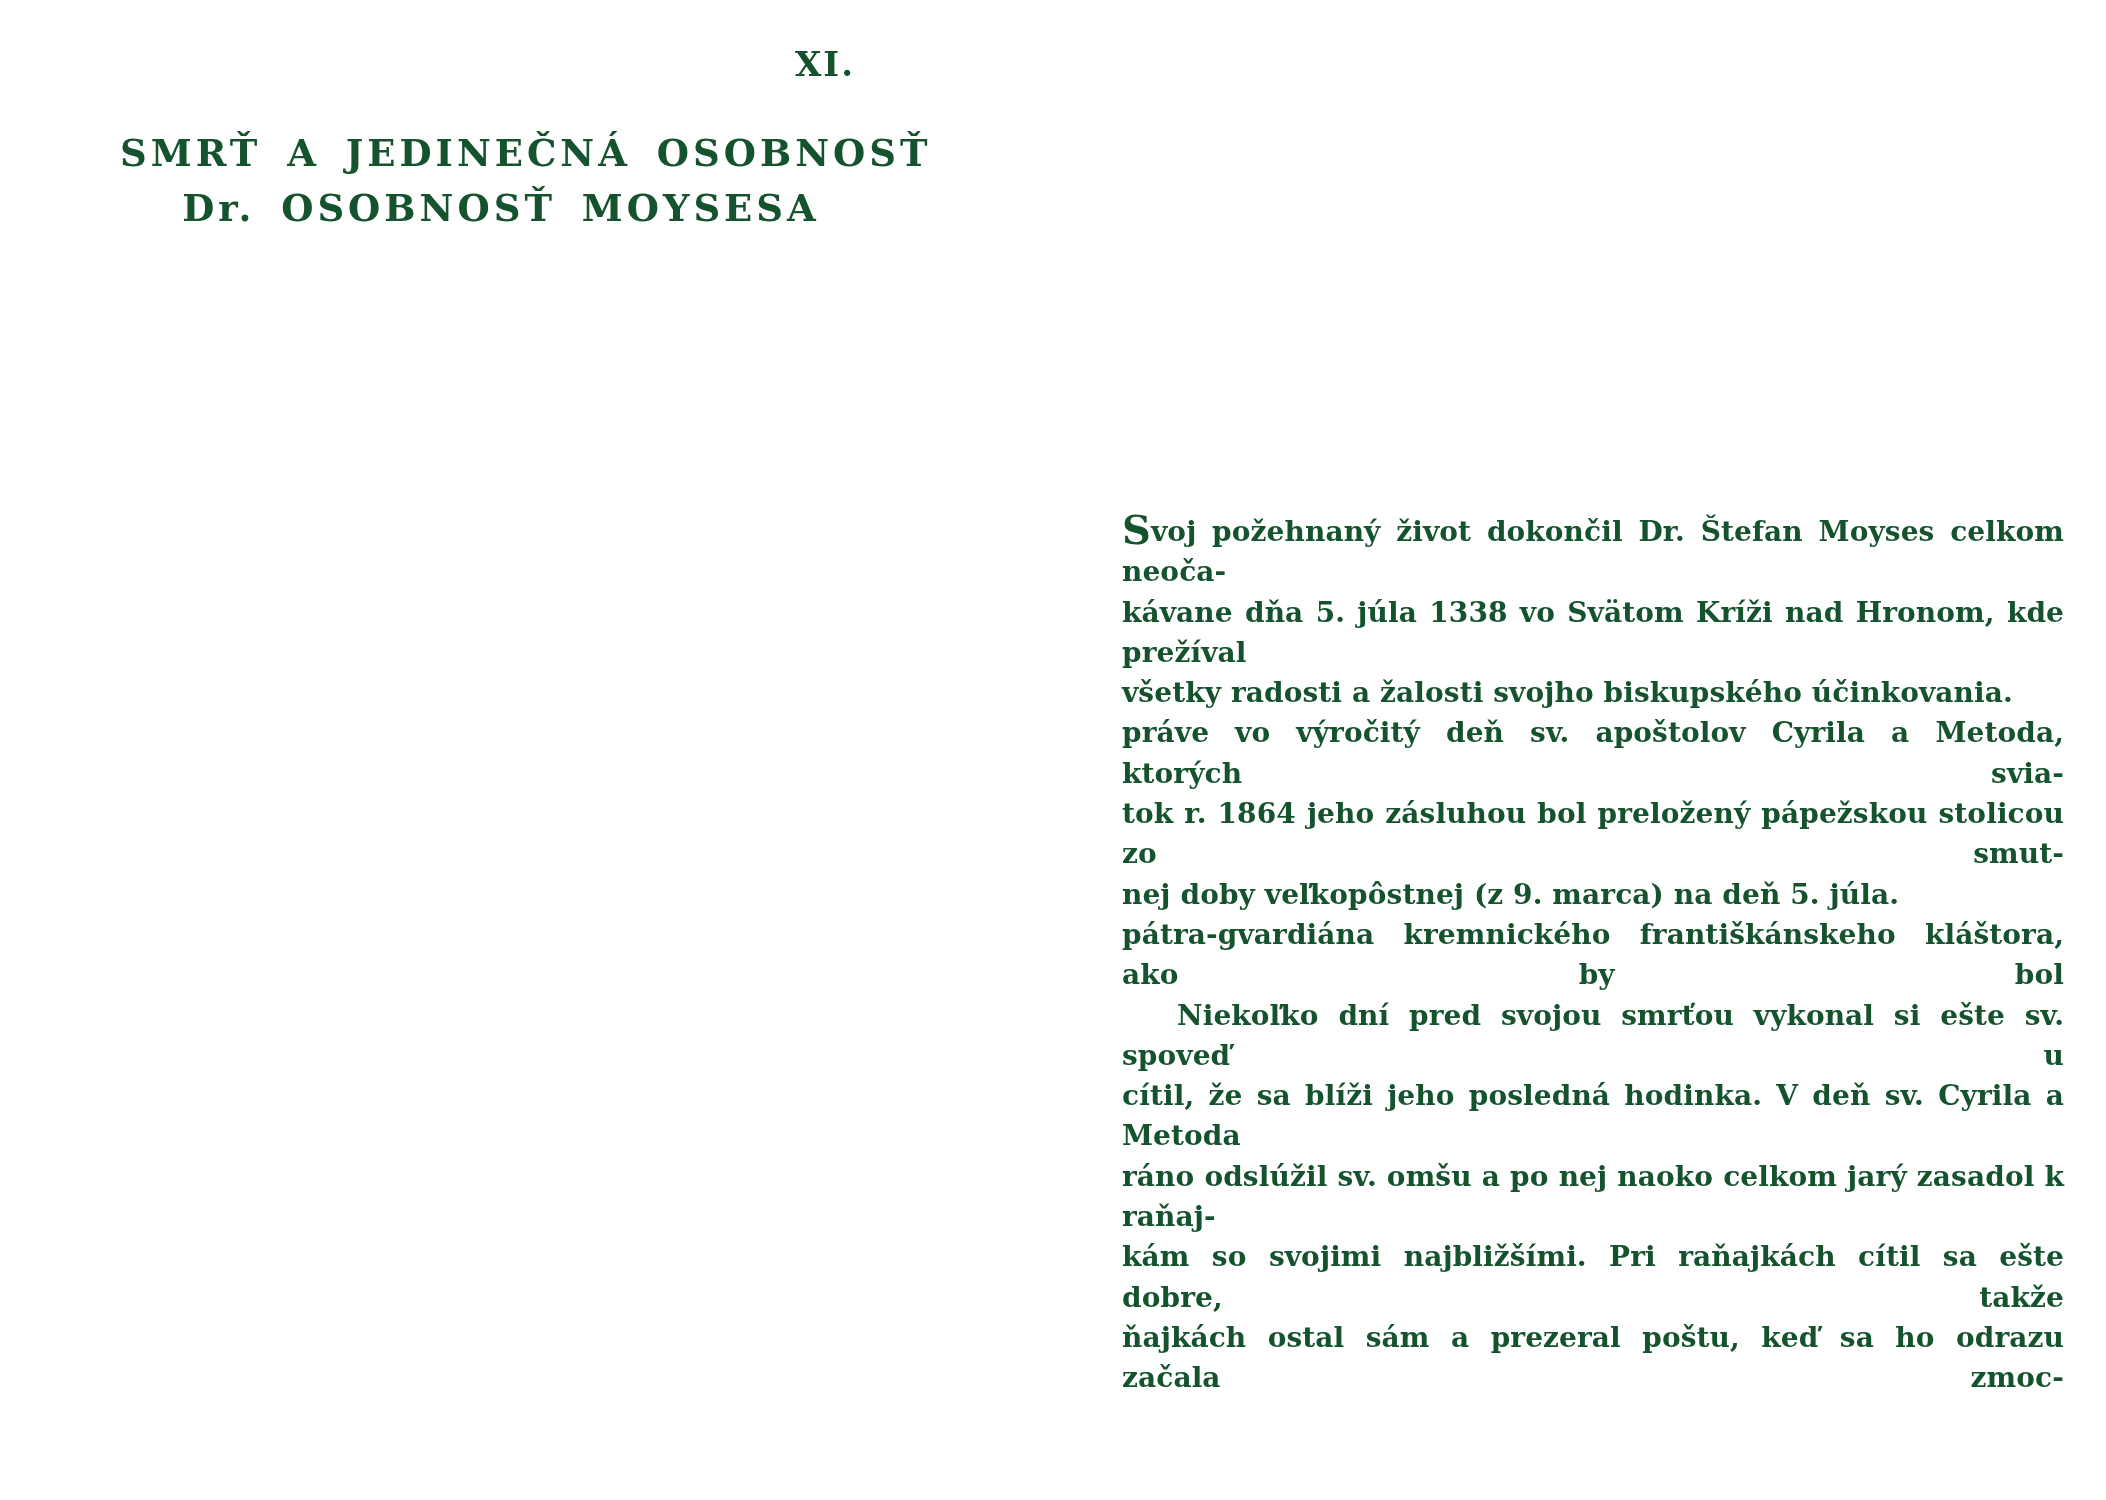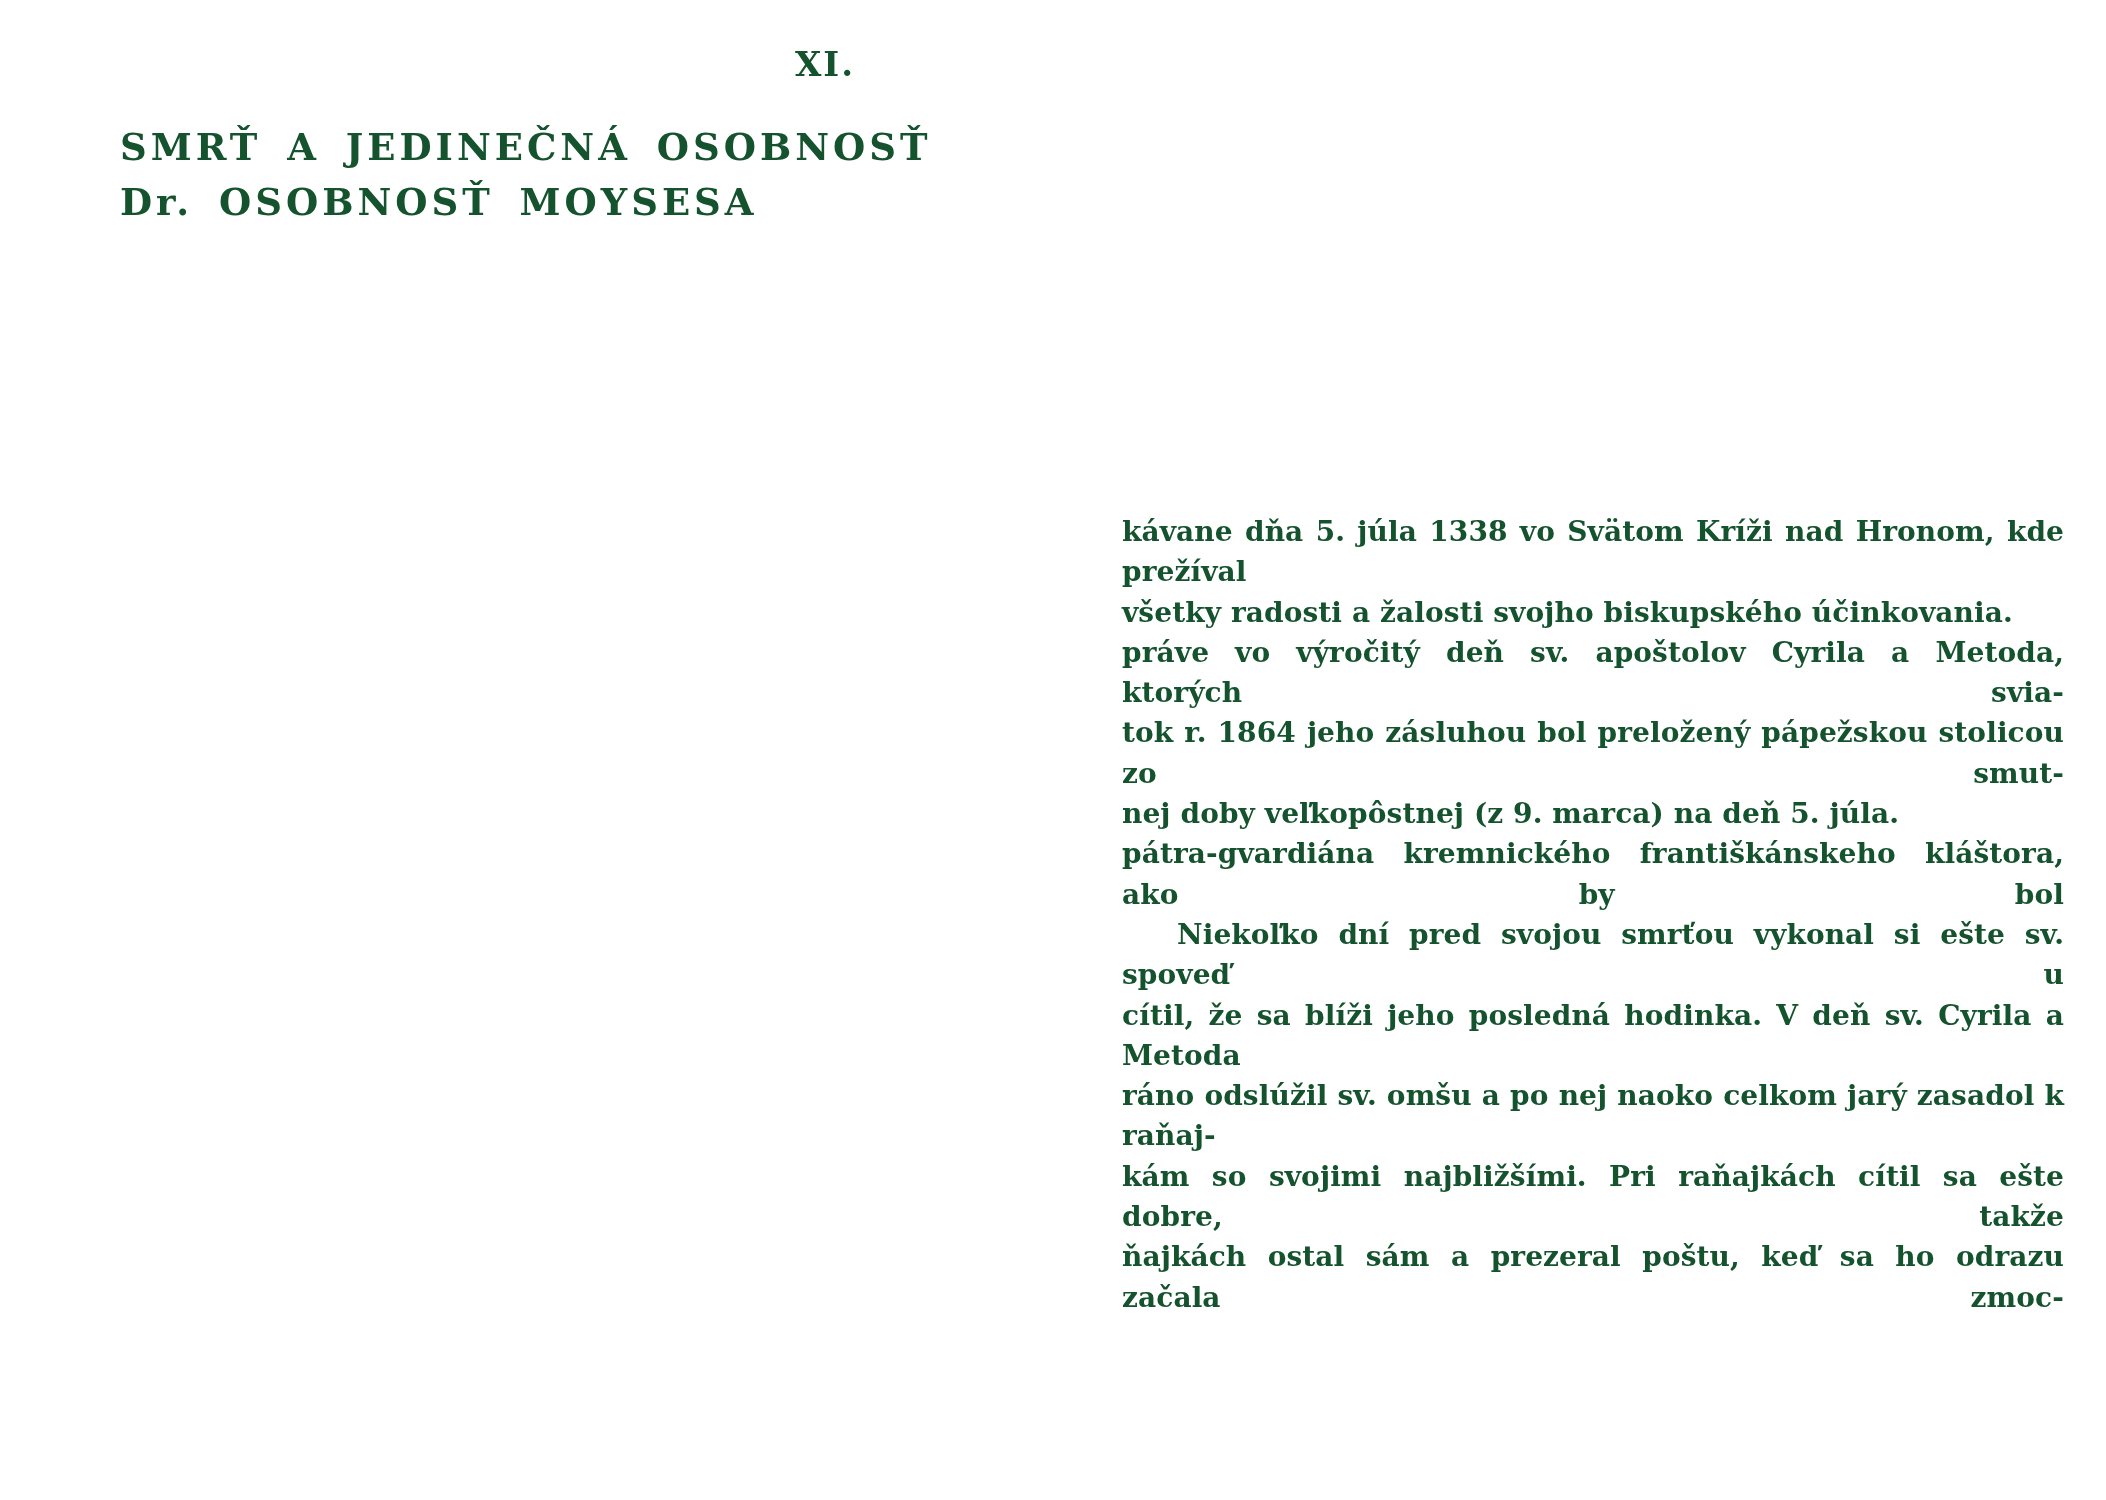--- a/index.html
+++ b/index.html
@@ -21,23 +21,23 @@
     top: 44px;
     width: 170px;
     text-align: center;
     font-size: 34px;
     font-weight: bold;
     letter-spacing: 2px;
   }
   .title-block {
     position: absolute;
     left: 120px;
-    top: 120px;
+    top: 126px;
     width: 762px;
-    text-align: left;
+    text-align: center;
     font-size: 37px;
     font-weight: bold;
     letter-spacing: 4px;
     word-spacing: 9px;
     line-height: 55px;
     white-space: nowrap;
   }
   .body-column {
     position: absolute;
     left: 1122px;
@@ -69,20 +69,21 @@
 
 <div class="page" style="background: rgb(255, 255, 255); color: #14532d;">
   <div class="chapter-number">XI.</div>
 
   <div class="title-block">
     <div class="title-line">SMRŤ A JEDINEČNÁ OSOBNOSŤ</div>
     <div class="title-line">Dr. OSOBNOSŤ MOYSESA</div>
   </div>
 
   <div class="body-column" id="body-column">
+      <div class="body-line"><span class="dropcap">S</span>voj požehnaný život dokončil Dr. Štefan Moyses celkom neoča-</div>
       <div class="body-line">kávane dňa 5. júla 1338 vo Svätom Kríži nad Hronom, kde prežíval</div>
       <div class="body-line para-end">všetky radosti a žalosti svojho biskupského účinkovania.</div>
       <div class="body-line">práve vo výročitý deň sv. apoštolov Cyrila a Metoda, ktorých svia-</div>
       <div class="body-line">tok r. 1864 jeho zásluhou bol preložený pápežskou stolicou zo smut-</div>
       <div class="body-line para-end">nej doby veľkopôstnej (z 9. marca) na deň 5. júla.</div>
       <div class="body-line">pátra-gvardiána kremnického františkánskeho kláštora, ako by bol</div>
       <div class="body-line indent">Niekoľko dní pred svojou smrťou vykonal si ešte sv. spoveď u</div>
       <div class="body-line">cítil, že sa blíži jeho posledná hodinka. V deň sv. Cyrila a Metoda</div>
       <div class="body-line">ráno odslúžil sv. omšu a po nej naoko celkom jarý zasadol k raňaj-</div>
       <div class="body-line">kám so svojimi najbližšími. Pri raňajkách cítil sa ešte dobre, takže</div>

